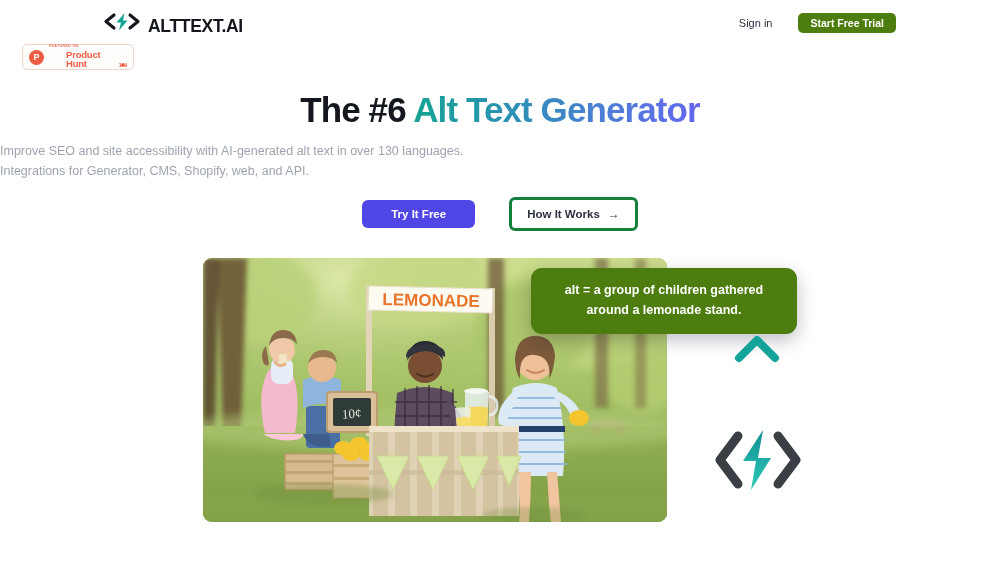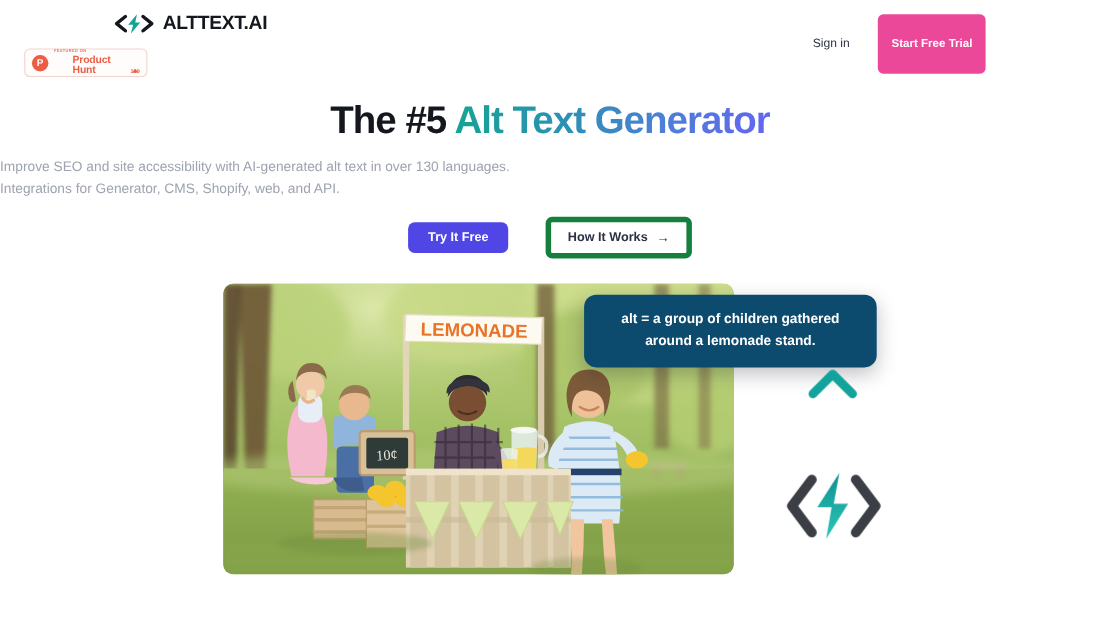--- a/index.html
+++ b/index.html
@@ -27,21 +27,21 @@
     height: 46px;
     display: flex;
     align-items: center;
   }
 
   .logo {
     position: absolute;
     left: 103px;
     top: 12px;
     display: flex;
-    align-items: flex-start;
+    align-items: flex-end;
     gap: 7px;
     cursor: pointer;
   }
   .logo-mark { display: block; }
   .logo-text {
     font-size: 17.5px;
     font-weight: bold;
     letter-spacing: -0.3px;
     color: #15171f;
     line-height: 1;
@@ -80,27 +80,27 @@
     align-items: center;
     gap: 26px;
   }
   .signin {
     font-size: 11px;
     color: #2d3142;
     cursor: pointer;
     white-space: nowrap;
   }
   .cta-trial {
-    background: #ec4899;
+    background: #4d7c0f;
     color: #ffffff;
     font-size: 10.5px;
     font-weight: bold;
     border: none;
     border-radius: 5px;
-    padding: 21px 12px;
+    padding: 4px 12px;
     cursor: pointer;
     font-family: inherit;
     white-space: nowrap;
   }
 
   
   .ph-badge {
     position: absolute;
     left: 22px;
     top: 44px;
@@ -200,31 +200,31 @@
     align-items: center;
     gap: 10px;
   }
   .btn-primary {
     background: #4f46e5;
     color: #fff;
     font-size: 11.5px;
     font-weight: bold;
     border: none;
     border-radius: 6px;
-    padding: 8px 18px;
+    padding: 8px 29px;
     cursor: pointer;
     font-family: inherit;
     white-space: nowrap;
   }
   .btn-outline {
     background: #fff;
     color: #2d3142;
     font-size: 11.5px;
     font-weight: bold;
-    border: 5px solid #15803d;
+    border: 3px solid #15803d;
     border-radius: 6px;
     padding: 8px 15px;
     cursor: pointer;
     font-family: inherit;
     display: flex;
     align-items: center;
     gap: 8px;
     white-space: nowrap;
     margin-left: 24px;
   }
@@ -244,21 +244,21 @@
   .hero-img svg { display: block; width: 464px; height: 264px; }
 
   
   .alt-tip {
     position: absolute;
     left: 531px;
     top: 268px;
     width: 266px;
     padding: 13px 14px;
     border-radius: 11px;
-    background: #0c4a6e;
+    background: #4d7c0f;
     color: #ffffff;
     font-size: 12.5px;
     font-weight: bold;
     line-height: 1.58;
     text-align: center;
     box-shadow: 0 6px 18px rgba(20,25,40,.28);
   }
 
   
   .code-graphic {
@@ -299,21 +299,21 @@
     <span class="ph-featured">FEATURED ON</span>
     <span class="ph-name">Product Hunt</span>
   </span>
   <span class="ph-votes">
     <span class="ph-caret"></span>
     <span class="ph-count">159</span>
   </span>
 </div>
 
 <h1 class="headline">
-  <span class="hl-dark">The #5 </span><span class="hl-grad">Alt Text Generator</span>
+  <span class="hl-dark">The #6 </span><span class="hl-grad">Alt Text Generator</span>
 </h1>
 
 <p class="subhead">
   <span>Improve SEO and site accessibility with AI-generated alt text in over 130 languages.</span><br>
   <span>Integrations for Generator, CMS, Shopify, web, and API.</span>
 </p>
 
 <div class="cta-row">
   <button class="btn-primary">Try It Free</button>
   <button class="btn-outline">

